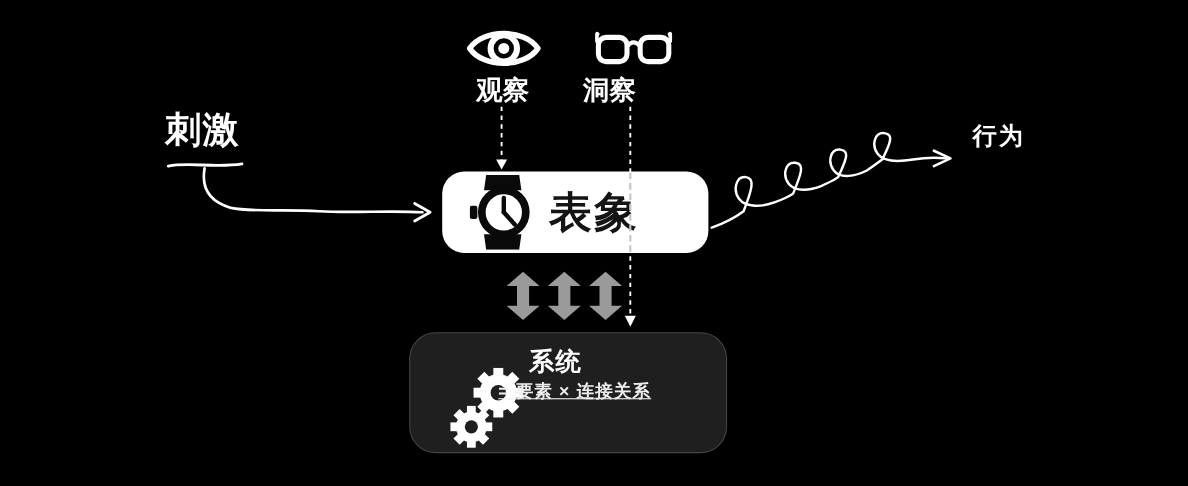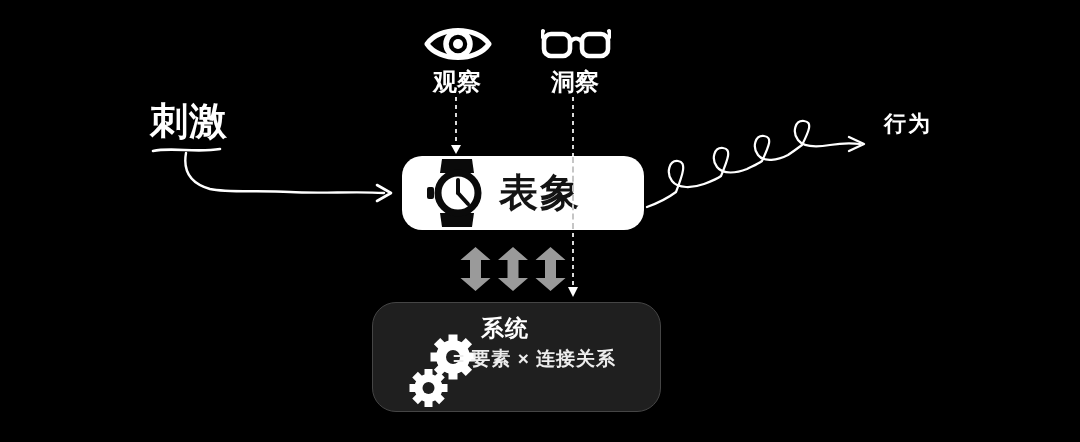--- a/index.html
+++ b/index.html
@@ -12,24 +12,24 @@
   }
   .lines-layer{position:absolute;left:0;top:0;z-index:1;}
   .cjk-label{
     position:absolute;
     color:#fff;
     font-family:Liberation Sans, sans-serif;
     font-weight:700;
     white-space:nowrap;
     z-index:2;
   }
-  .lbl-stimulus{left:150px;top:96px;font-size:38px;letter-spacing:1px;}
+  .lbl-stimulus{left:150px;top:96px;font-size:33px;letter-spacing:1px;}
   .lbl-behavior{left:884px;top:109px;font-size:22px;letter-spacing:2px;}
   .lbl-observe{left:422px;top:66px;width:70px;text-align:center;font-size:24px;}
-  .lbl-insight{left:540px;top:66px;width:70px;text-align:center;font-size:24px;}
+  .lbl-insight{left:519px;top:66px;width:70px;text-align:center;font-size:24px;}
 
   .icon-abs{position:absolute;z-index:2;}
   .eye-pos{left:424px;top:21px;}
   .glasses-pos{left:541px;top:27px;}
 
   .surface-box{
     position:absolute;left:402px;top:156px;width:242px;height:74px;
     background:#ffffff;border-radius:20px;z-index:2;
     display:flex;align-items:center;
   }
@@ -51,21 +51,21 @@
   }
   .system-box .gears-wrap{position:absolute;left:34px;top:14px;}
   .system-box .system-text{position:absolute;left:108px;top:13px;}
   .system-box .system-label{
     font-family:"Liberation Serif","DejaVu Serif",serif;
     font-weight:700;font-size:23px;color:#fefefe;line-height:1.15;letter-spacing:1px;
   }
   .system-box .system-formula{
     margin-top:4px;margin-left:-28px;
     font-family:"Liberation Sans","DejaVu Sans",sans-serif;
-    font-weight:700;font-size:19px;color:#ededed;letter-spacing:1px;white-space:nowrap;
+    font-weight:700;font-size:16px;color:#ededed;letter-spacing:1px;white-space:nowrap;text-decoration:underline;
   }
 </style>
 </head>
 <body>
 
 <div class="canvas">
 
   <svg class="lines-layer" width="1080" height="442" viewBox="0 0 1080 442">
 
     <path d="M153,151 C172,147 196,153 220,149" stroke="#fff" stroke-width="2.6" fill="none" stroke-linecap="round"></path>

